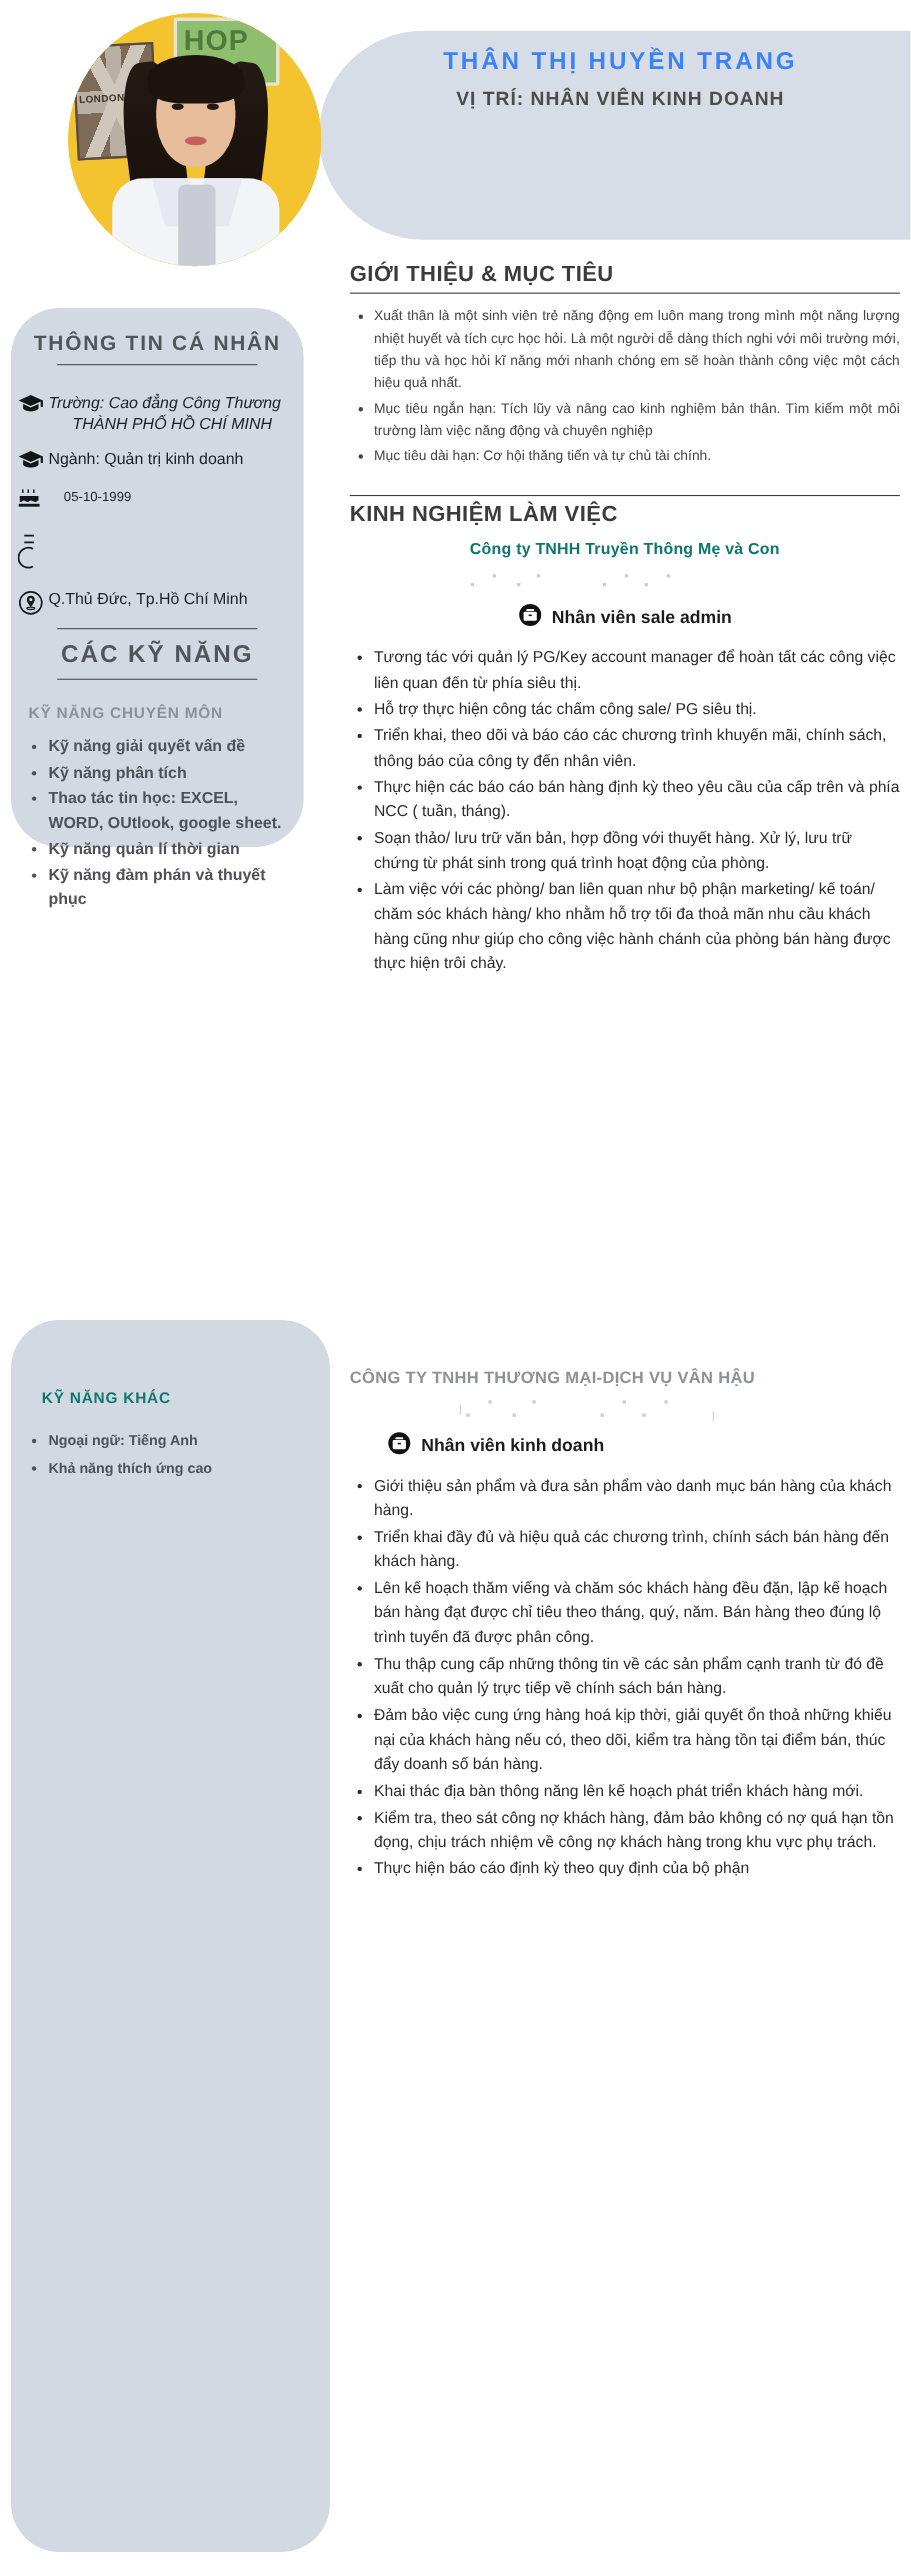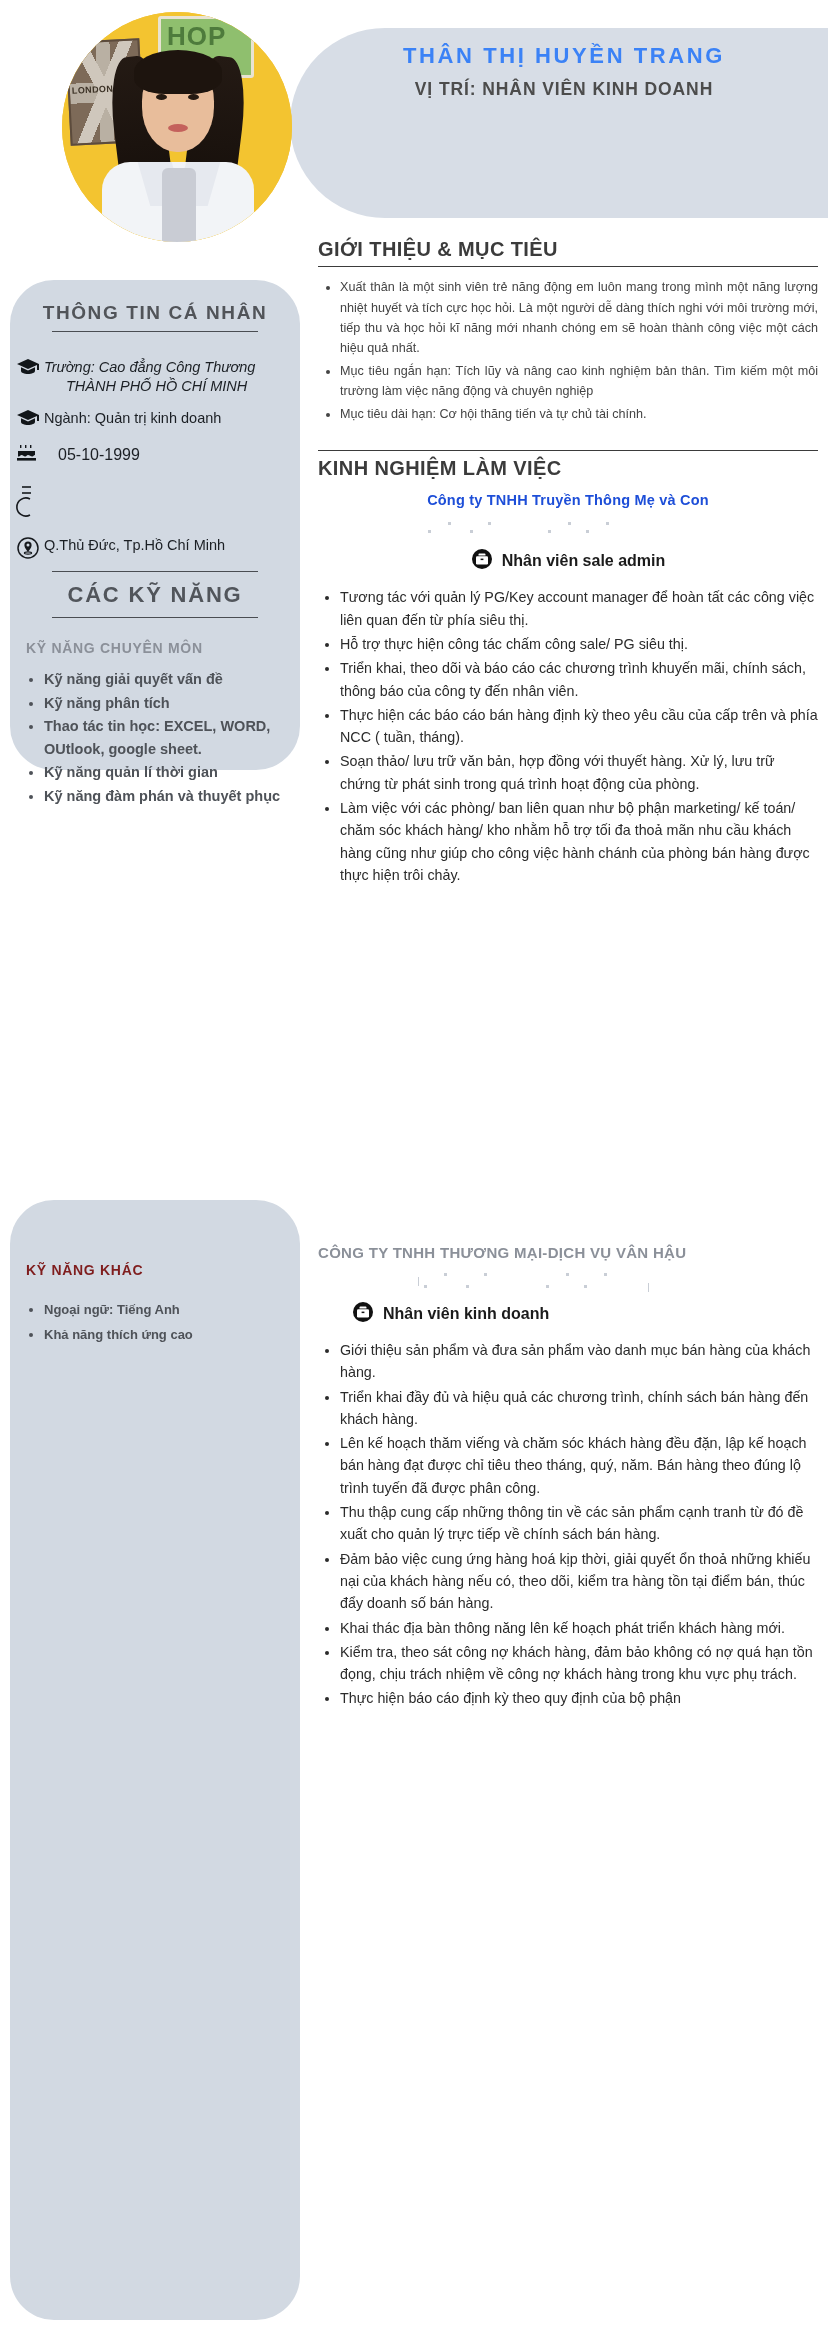--- a/index.html
+++ b/index.html
@@ -127,21 +127,21 @@
   .ph-vest {
     position:absolute; left:100px; top:156px; width:34px; height:86px;
     background:#c9ccd4; border-radius: 6px;
   }
 
   
   .sidebar {
     position: absolute;
     left: 10px;
     top: 280px;
-    width: 290px;
+    width: 266px;
     height: 490px;
     background: #d2d9e2;
     border-top-left-radius: 44px;
     border-top-right-radius: 44px;
     border-bottom-right-radius: 44px;
     border-bottom-left-radius: 44px;
     padding: 22px 16px 18px 16px;
   }
   .sb-title {
     font-size: 19px;
@@ -172,21 +172,21 @@
     color: #12161a;
   }
   .c-ico svg { display: block; }
   .c-txt {
     font-size: 14.5px;
     line-height: 1.32;
     color: #1b1f24;
   }
   .c-txt.italic { font-style: italic; }
   .c-txt.italic .l2 { display: block; padding-left: 22px; }
-  .c-txt.date { font-size: 16px; padding-left: 14px; }
+  .c-txt.date { font-size: 12px; padding-left: 14px; }
   .c-ico.blank { height: 44px; }
 
   .sb-title2 {
     margin-top: 10px;
     font-size: 22px;
     font-weight: bold;
     letter-spacing: 1.8px;
     color: #51555b;
     text-align: center;
     text-transform: uppercase;
@@ -222,22 +222,23 @@
     border-top-left-radius: 44px;
     border-top-right-radius: 44px;
     border-bottom-right-radius: 44px;
     border-bottom-left-radius: 44px;
     padding: 62px 16px 18px 16px;
   }
   .sb2-sub {
     font-size: 14px;
     font-weight: bold;
     letter-spacing: .7px;
-    color: #7f1d1d;
-    text-transform: uppercase;
+    color: #0f766e;
+    text-transform: uppercase;
+    margin-left: 12px;
   }
   .sb2-ul { margin-top: 20px; padding-left: 18px; }
   .sb2-ul li {
     font-size: 13px;
     font-weight: bold;
     line-height: 1.9;
     color: #4e5258;
   }
 
   
@@ -264,21 +265,21 @@
     color: #444;
     text-align: justify;
     margin-bottom: 2px;
   }
 
   .exp-block { margin-top: 26px; }
   .company {
     margin-top: 12px;
     font-size: 14.5px;
     font-weight: bold;
-    color: #1d4ed8;
+    color: #0f766e;
     text-align: center;
     letter-spacing: .2px;
   }
   .company.grey {
     color: #8b9099;
     font-size: 15px;
     letter-spacing: .3px;
     text-align: left;
     text-transform: uppercase;
   }

